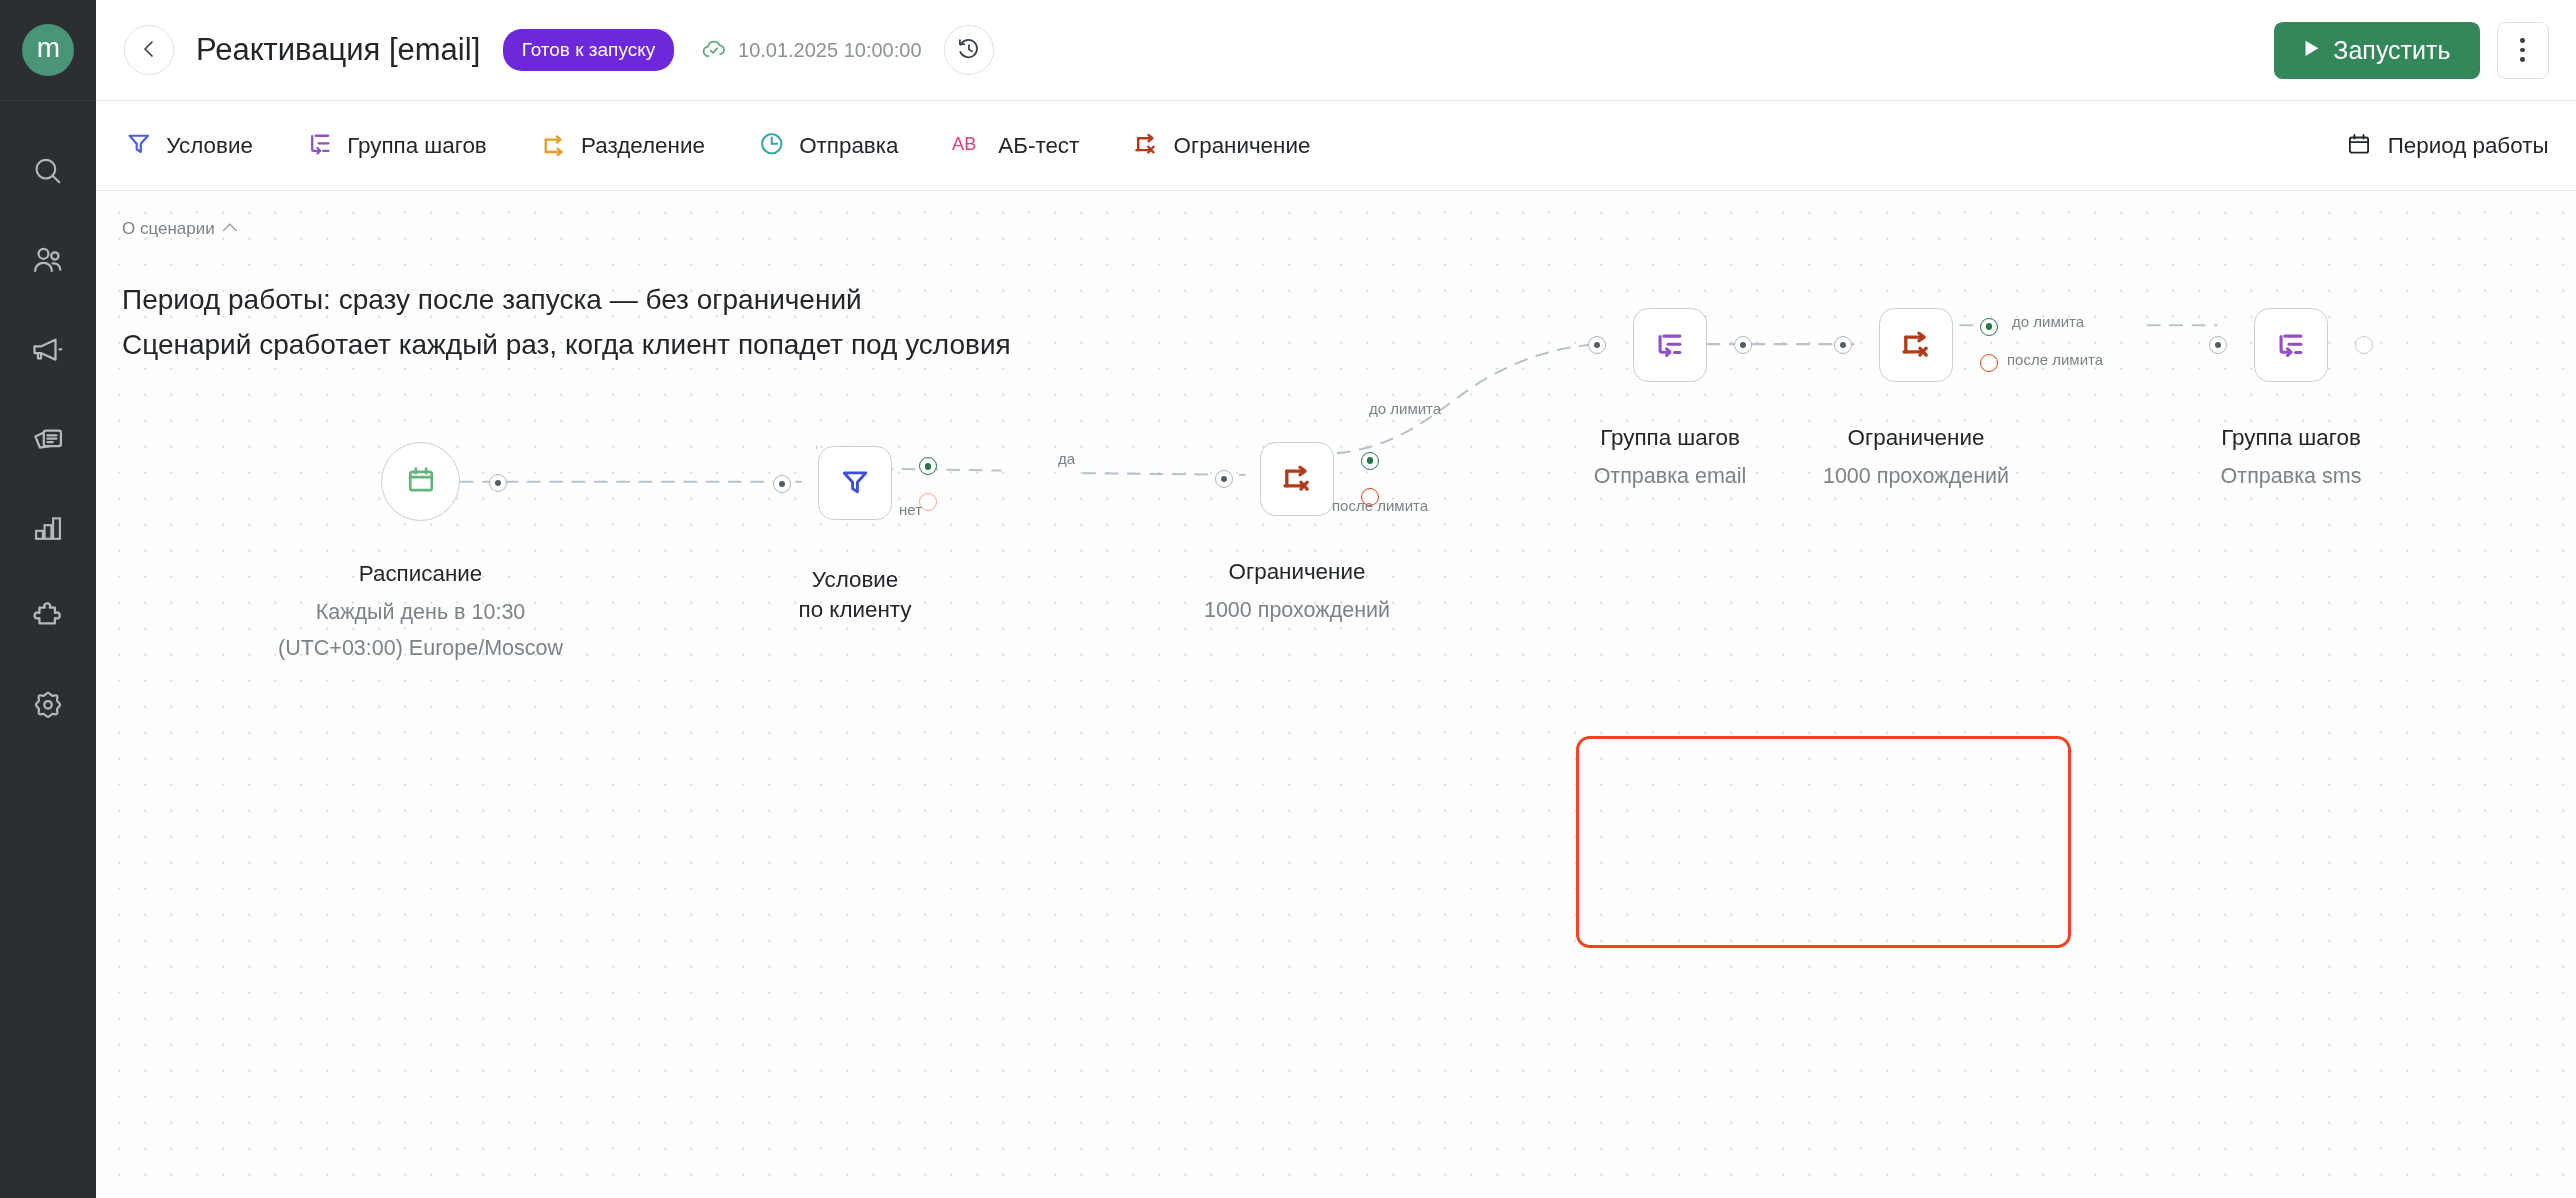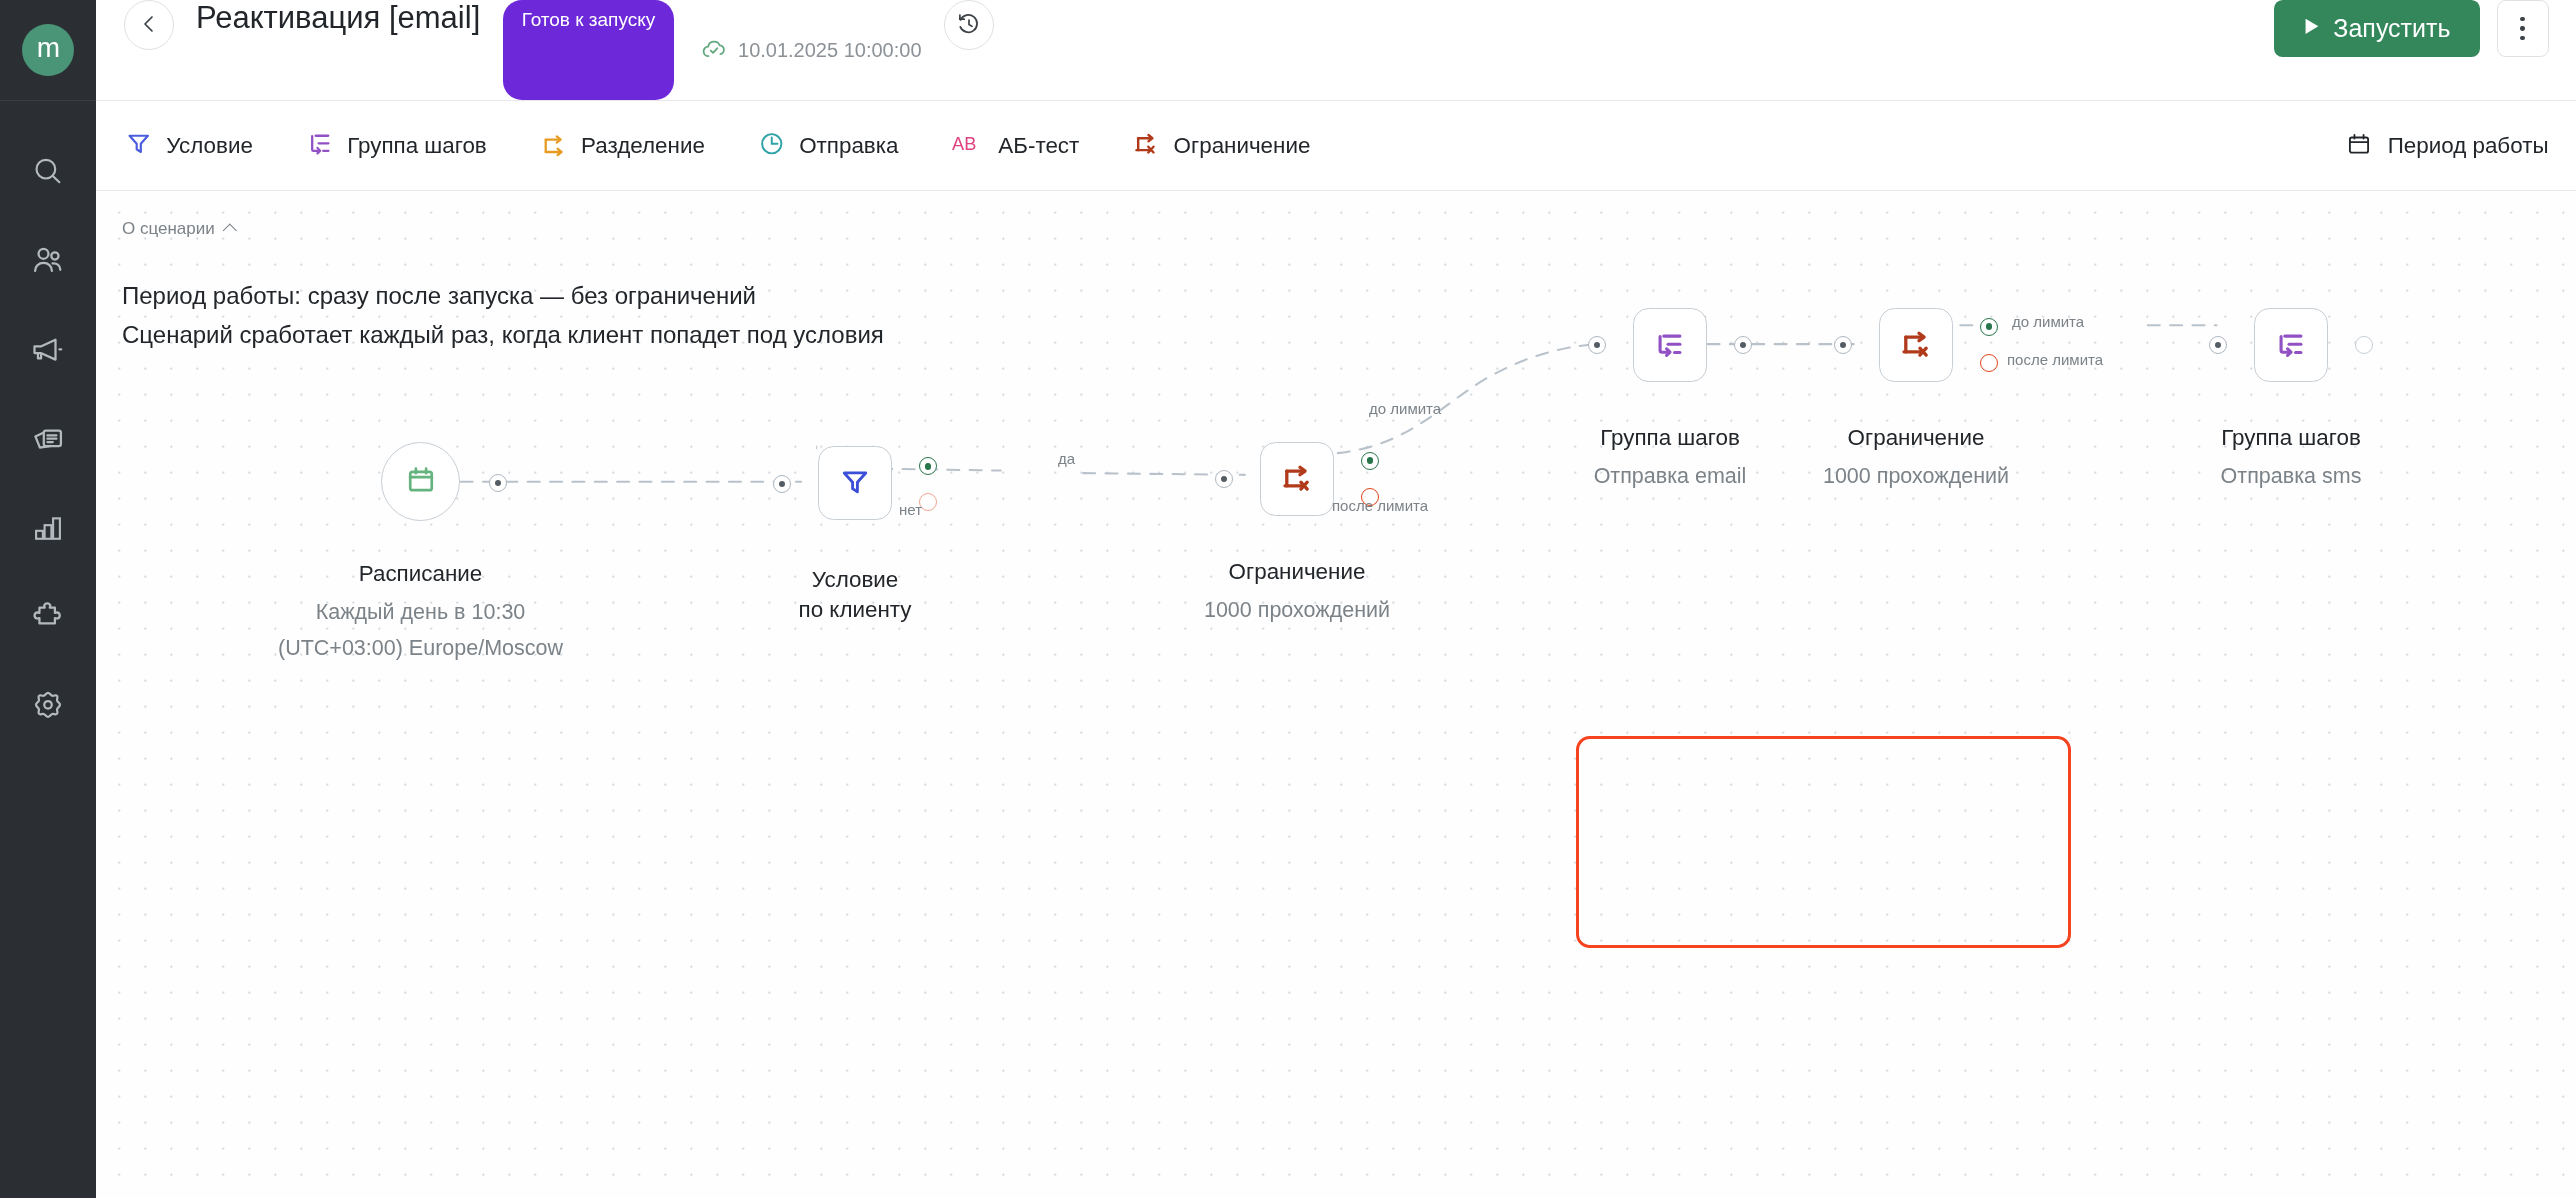--- a/index.html
+++ b/index.html
@@ -42,21 +42,21 @@
   .rail-item svg { display: block; }
 
   
   .content { flex: 1 1 auto; display: flex; flex-direction: column; min-width: 0; }
 
   
   .header {
     height: 101px; flex: 0 0 101px;
     background: #fff;
     border-bottom: 0.9px solid #e6e8ea;
-    display: flex; 
+    display: flex; align-items: center;
     padding: 0 27.5px 0 27.5px;
   }
   .back-btn {
     width: 50px; height: 50px; border-radius: 50%;
     border: 0.9px solid #dde1e4; background: #fff;
     display: flex; align-items: center; justify-content: center;
     cursor: pointer; flex: 0 0 50px;
   }
   .page-title {
     font-size: 31px; color: #22262a; font-weight: 400;
@@ -143,21 +143,21 @@
     cursor: pointer;
   }
   .about .chev {
     display: inline-block;
     border: solid #7b8288; border-width: 0 1.7px 1.7px 0;
     padding: 4.3px; transform: rotate(-135deg);
     position: relative; top: 2.6px;
   }
   .desc {
     position: absolute; left: 26px; top: 86px;
-    font-size: 24px; color: #22262a; line-height: 1.62;
+    font-size: 28px; color: #22262a; line-height: 1.62;
   }
 
   
   .edges { position: absolute; inset: 0; pointer-events: none; }
 
   
   .node { position: absolute; }
   .node-box {
     position: relative;
     width: 74px; height: 74px;

